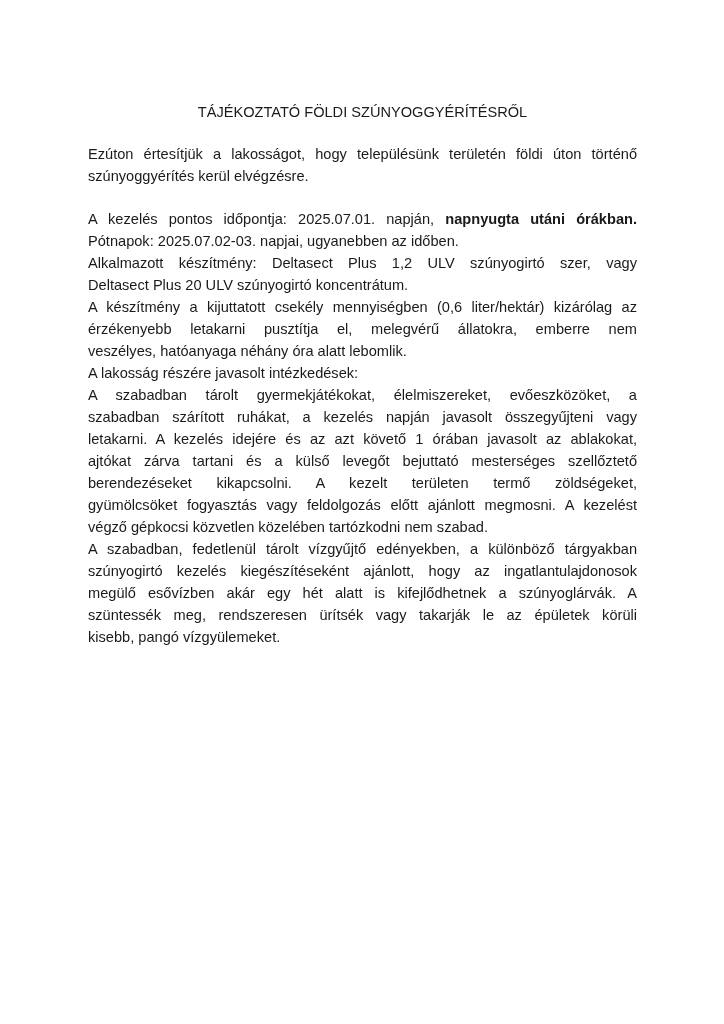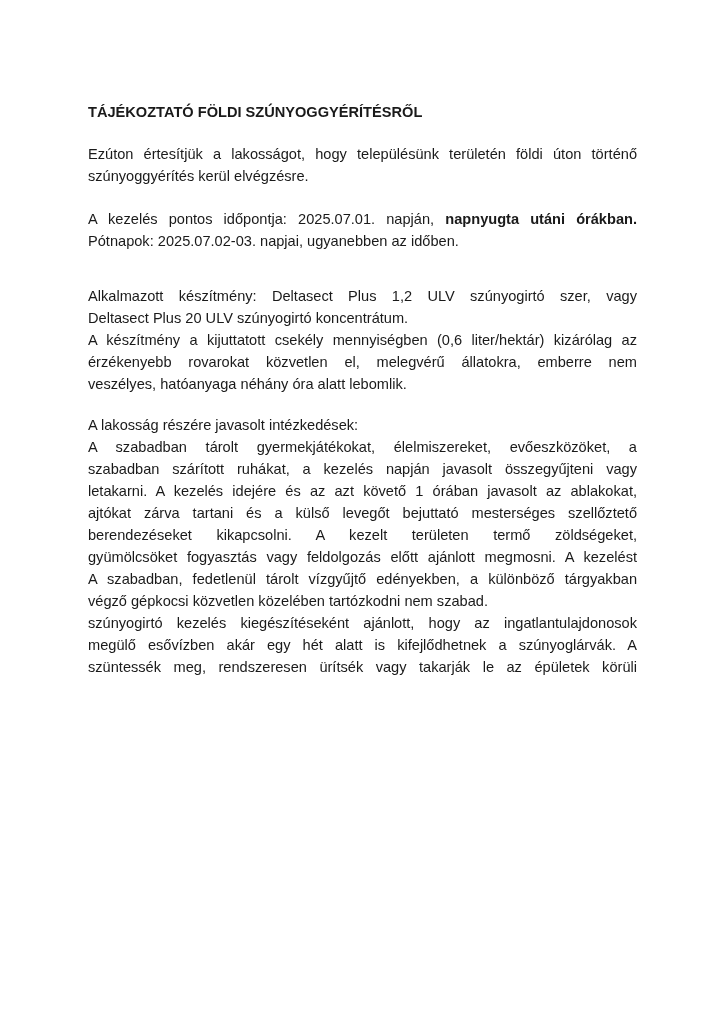--- a/index.html
+++ b/index.html
@@ -22,30 +22,30 @@
     position: absolute;
     left: 88px;
     top: 0;
     width: 549px;
   }
   .title {
     margin: 101px 0 0 0;
     padding: 0;
     font-size: 14.6px;
     line-height: 22px;
-    font-weight: bold;
-    text-align: left;
+    font-weight: normal;
+    text-align: center;
   }
   .para {
     margin: 0;
   }
   .para-intro          { margin-top: 20px; }
   .para-schedule       { margin-top: 21px; }
-  .para-preparation    { margin-top: 33px; }
-  .para-recommendations{ margin-top: 19px; }
+  .para-preparation    { }
+  .para-recommendations{ }
   .line {
     height: 22px;
     white-space: normal;
   }
   
   .jline {
     text-align: justify;
     text-align-last: justify;
   }
   
@@ -72,33 +72,34 @@
 
     <div class="para para-schedule">
         <div class="line jline"><span class="">A kezelés pontos időpontja: 2025.07.01. napján, </span><span class="bold">napnyugta utáni órákban.</span></div>
         <div class="line lline">Pótnapok: 2025.07.02-03. napjai, ugyanebben az időben.</div>
       </div>
 
     <div class="para para-preparation">
         <div class="line jline">Alkalmazott készítmény: Deltasect Plus 1,2 ULV szúnyogirtó szer, vagy</div>
         <div class="line lline">Deltasect Plus 20 ULV szúnyogirtó koncentrátum.</div>
         <div class="line jline">A készítmény a kijuttatott csekély mennyiségben (0,6 liter/hektár) kizárólag az</div>
-        <div class="line jline">érzékenyebb rovarokat közvetlen el, melegvérű állatokra, emberre nem</div>
+        <div class="line jline">érzékenyebb letakarni pusztítja el, melegvérű állatokra, emberre nem</div>
         <div class="line lline">veszélyes, hatóanyaga néhány óra alatt lebomlik.</div>
       </div>
 
     <div class="para para-recommendations">
         <div class="line lline">A lakosság részére javasolt intézkedések:</div>
         <div class="line jline">A szabadban tárolt gyermekjátékokat, élelmiszereket, evőeszközöket, a</div>
         <div class="line jline">szabadban szárított ruhákat, a kezelés napján javasolt összegyűjteni vagy</div>
         <div class="line jline">letakarni. A kezelés idejére és az azt követő 1 órában javasolt az ablakokat,</div>
         <div class="line jline">ajtókat zárva tartani és a külső levegőt bejuttató mesterséges szellőztető</div>
         <div class="line jline">berendezéseket kikapcsolni. A kezelt területen termő zöldségeket,</div>
         <div class="line jline">gyümölcsöket fogyasztás vagy feldolgozás előtt ajánlott megmosni. A kezelést</div>
+        <div class="line lline">végző gépkocsi közvetlen közelében tartózkodni nem szabad.</div>
         <div class="line jline">A szabadban, fedetlenül tárolt vízgyűjtő edényekben, a különböző tárgyakban</div>
-        <div class="line lline">végző gépkocsi közvetlen közelében tartózkodni nem szabad.</div>
         <div class="line jline">szúnyogirtó kezelés kiegészítéseként ajánlott, hogy az ingatlantulajdonosok</div>
         <div class="line jline">megülő esővízben akár egy hét alatt is kifejlődhetnek a szúnyoglárvák. A</div>
         <div class="line jline">szüntessék meg, rendszeresen ürítsék vagy takarják le az épületek körüli</div>
+        <div class="line lline">kisebb, pangó vízgyülemeket.</div>
       </div>
 
   </div>
 </div>
 
 </body></html>

